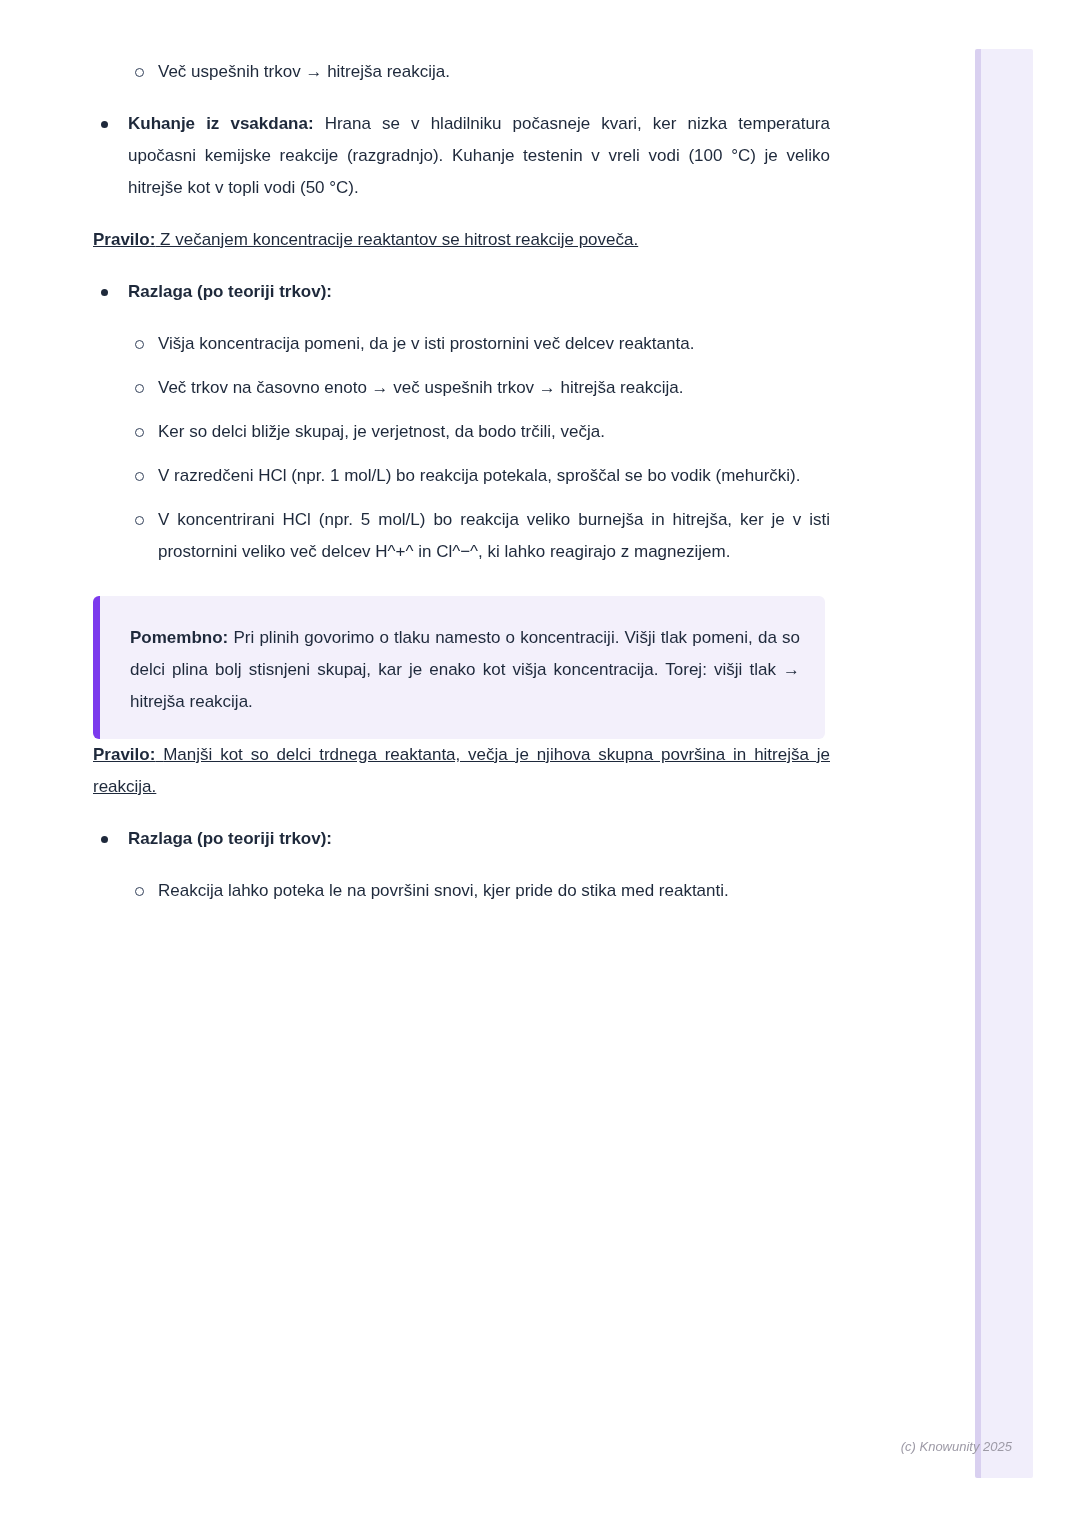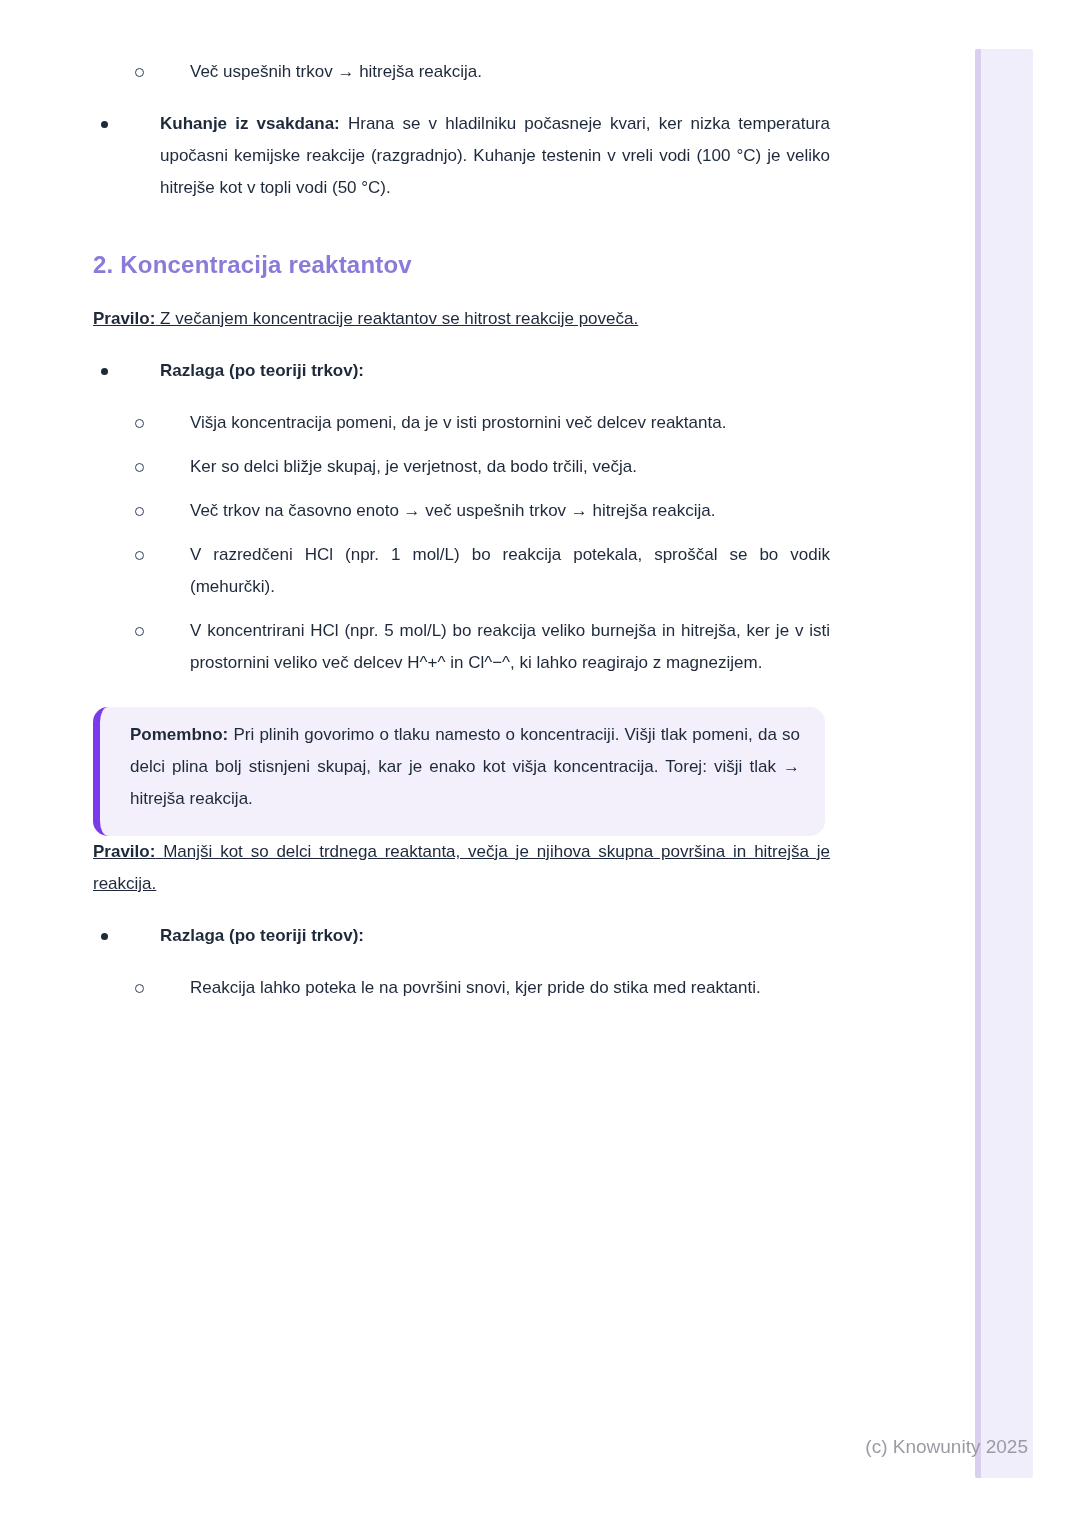--- a/index.html
+++ b/index.html
@@ -12,47 +12,47 @@
     position:absolute;left:93px;top:56px;width:737px;
     font-size:17px;line-height:32px;
   }
   .para{margin:0 0 20px 0;text-align:justify;text-decoration:underline;}
   .para b, .li b{font-weight:700;}
   h2.sec{
     font-size:24px;line-height:33px;font-weight:700;
     color:#8a7ad9;margin:44px 0 22px 0;letter-spacing:.2px;
   }
   h2.sec3{margin-top:48px;}
-  .li{display:flex;align-items:flex-start;margin:0 0 12px 0;gap:32px;}
+  .li{display:flex;align-items:flex-start;margin:0 0 12px 0;}
   .li1{margin:20px 0 20px 0;}
   .marker1{flex:none;width:35px;position:relative;height:32px;}
   .marker2{flex:none;width:65px;position:relative;height:32px;}
   .dot{
     position:absolute;left:8px;top:13px;width:7px;height:7px;
     border-radius:50%;background:#1e293b;
   }
   .circ{
     position:absolute;left:42px;top:12px;width:9px;height:9px;
     border-radius:50%;border:1.7px solid #33415a;box-sizing:border-box;background:transparent;
   }
   .litext{flex:1;text-align:justify;}
   .callout{
     margin:28px 0 0 0;width:732px;box-sizing:border-box;
-    background:#f3f0fb;border-left:7px solid #7c3aed;border-radius:15px;
-    padding:12px 25px 21px 30px;
+    background:#f3f0fb;border-left:7px solid #7c3aed;border-radius:6px;
+    padding:26px 25px 21px 30px;
   }
   .callout .ctext{text-align:justify;}
   .edge-stripe{
     position:absolute;left:975px;top:49px;width:58px;height:1429px;
     background:#f1eefb;border-left:6px solid #d9d0f0;border-radius:2px;
     box-sizing:border-box;
   }
   .watermark{
-    position:absolute;top:1438px;right:52px;
-    font-size:19px;line-height:18px;color:#9d9aa6;z-index:5;
+    position:absolute;top:1438px;right:68px;
+    font-size:13px;line-height:18px;color:#9d9aa6;z-index:5;font-style:italic;
   }
 </style>
 </head>
 <body>
 
 <div class="content">
 
   <div class="li li2">
     <span class="marker2">
         <span class="circ"></span>
@@ -60,48 +60,47 @@
     <span class="litext">Več uspešnih trkov → hitrejša reakcija.</span>
   </div>
 
   <div class="li li1">
     <span class="marker1">
         <span class="dot"></span>
       </span>
     <span class="litext"><b>Kuhanje iz vsakdana:</b> <span>Hrana se v hladilniku počasneje kvari, ker nizka temperatura upočasni kemijske reakcije (razgradnjo). Kuhanje testenin v vreli vodi (100 °C) je veliko hitrejše kot v topli vodi (50 °C).</span></span>
   </div>
 
-  <h2 class="sec">2. Koncentracija reaktantov</h2>
 
   <p class="para"><b>Pravilo:</b> <span>Z večanjem koncentracije reaktantov se hitrost reakcije poveča.</span></p>
 
   <div class="li li1">
     <span class="marker1">
         <span class="dot"></span>
       </span>
     <span class="litext"><b>Razlaga (po teoriji trkov):</b></span>
   </div>
 
   <div class="li li2">
     <span class="marker2">
         <span class="circ"></span>
       </span>
     <span class="litext">Višja koncentracija pomeni, da je v isti prostornini več delcev reaktanta.</span>
   </div>
   <div class="li li2">
     <span class="marker2">
         <span class="circ"></span>
       </span>
-    <span class="litext">Ker so delci bližje skupaj, je verjetnost, da bodo trčili, večja.</span>
+    <span class="litext">Več trkov na časovno enoto → več uspešnih trkov → hitrejša reakcija.</span>
   </div>
   <div class="li li2">
     <span class="marker2">
         <span class="circ"></span>
       </span>
-    <span class="litext">Več trkov na časovno enoto → več uspešnih trkov → hitrejša reakcija.</span>
+    <span class="litext">Ker so delci bližje skupaj, je verjetnost, da bodo trčili, večja.</span>
   </div>
 
 
   <div class="li li2">
     <span class="marker2">
         <span class="circ"></span>
       </span>
     <span class="litext">V razredčeni HCl (npr. 1 mol/L) bo reakcija potekala, sproščal se bo vodik (mehurčki).</span>
   </div>
   <div class="li li2">

